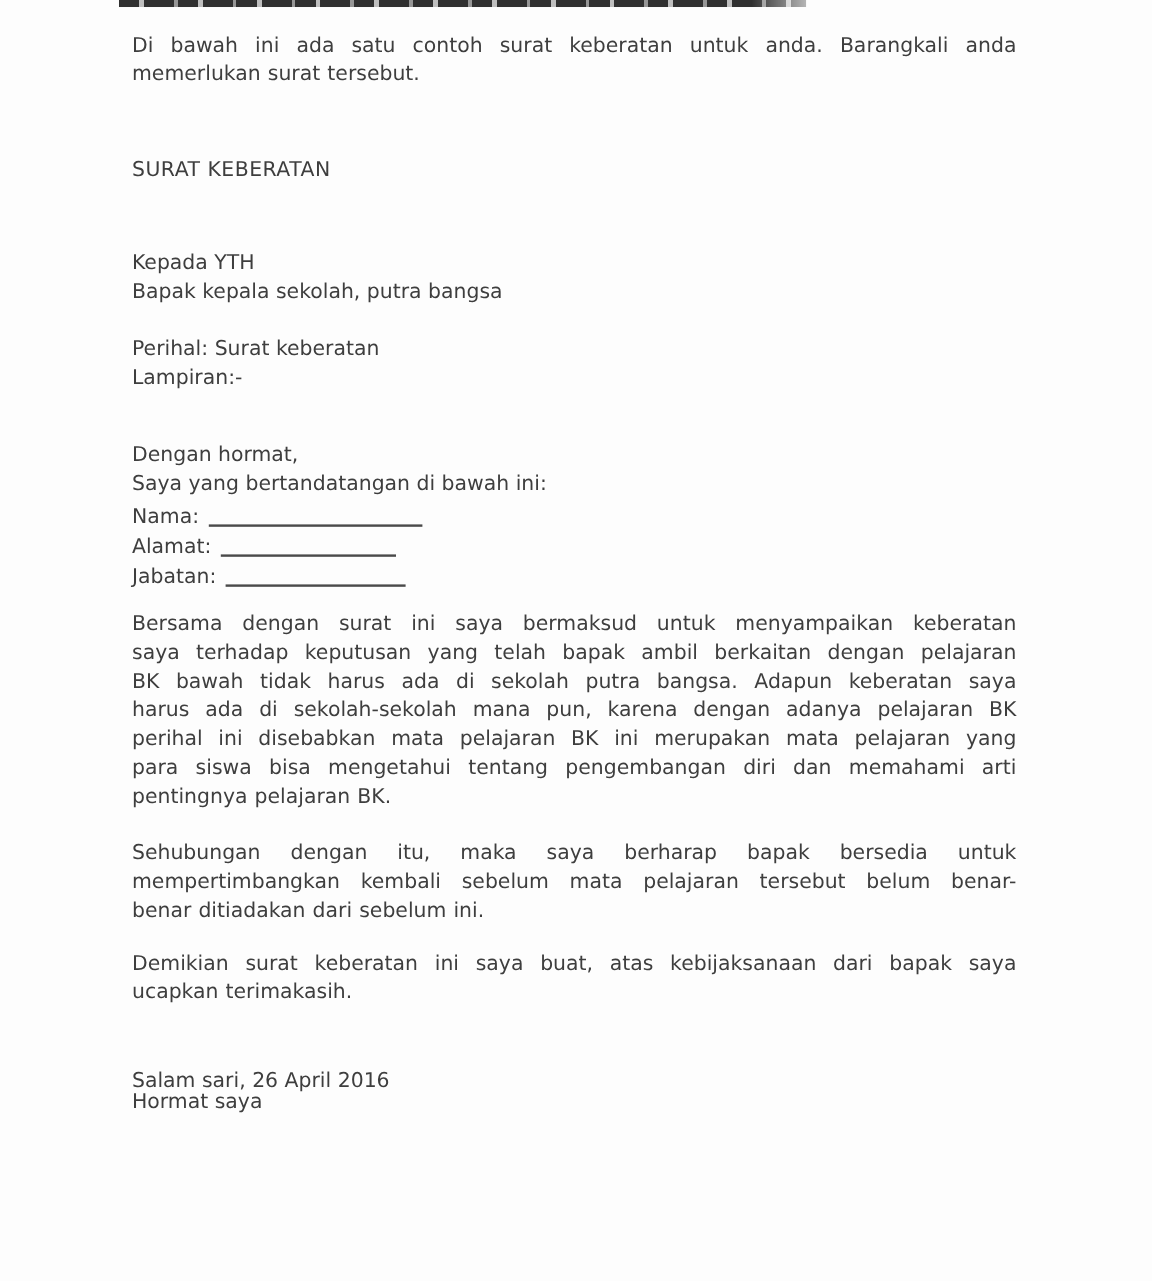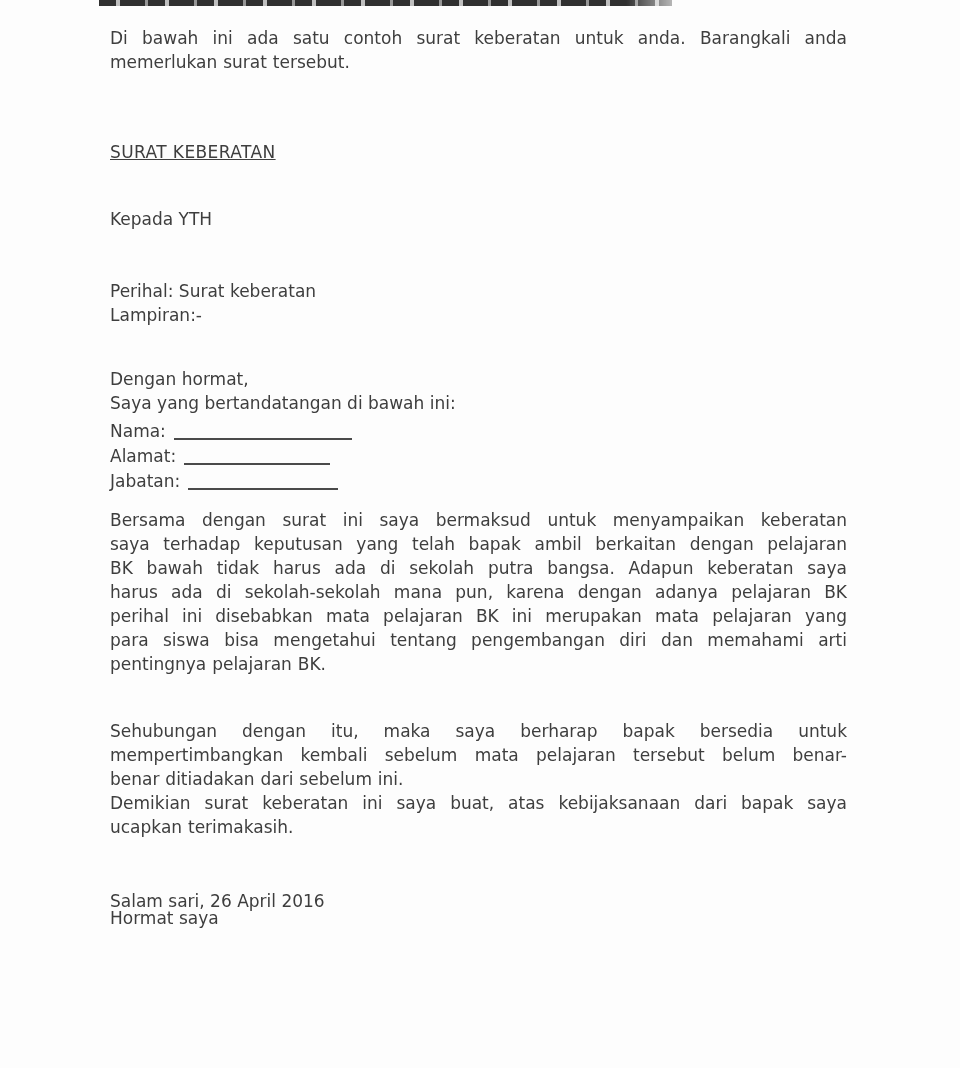--- a/index.html
+++ b/index.html
@@ -32,27 +32,27 @@
       var(--bar-color) 21px 46px, rgba(48,48,48,.50) 46px 49px);
     -webkit-mask-image:linear-gradient(90deg,#000 0 92%,rgba(0,0,0,.35) 100%);
             mask-image:linear-gradient(90deg,#000 0 92%,rgba(0,0,0,.35) 100%);
   }
   .content{
     position:absolute;left:110px;top:0;
     width:737px;height:1068px;
   }
   .block{position:absolute;left:0;right:0;}
   #intro{top:26px;}
-  #title{top:140px;letter-spacing:.4px;text-decoration:underline;}
+  #title{top:130px;letter-spacing:.4px;}
   #recipient{top:207px;}
   #meta{top:279px;}
   #opening{top:367px;}
   #fields{top:419px;}
   #body1{top:508px;}
-  #body2{top:699px;margin-top:20px;}
+  #body2{top:699px;}
   #body3{top:791px;}
   #dateline{top:889px;}
   #signoff{top:906px;}
 
   .jline{text-align:justify;text-align-last:justify;word-spacing:.5px;}
   .jline.lastline{text-align-last:left;}
 
   .field-row{height:25px;line-height:25px;white-space:nowrap;}
   .fline{
     display:inline-block;
@@ -76,20 +76,21 @@
 
     <div class="block" id="intro">
         <div class="jline">Di bawah ini ada satu contoh surat keberatan untuk anda. Barangkali anda</div>
         <div class="jline lastline">memerlukan surat tersebut.</div>
       </div>
 
     <div class="block" id="title">SURAT KEBERATAN</div>
 
     <div class="block" id="recipient">
       <div>Kepada YTH</div>
+      <div>Bapak kepala sekolah, putra bangsa</div>
     </div>
 
     <div class="block" id="opening">
       <div>Dengan hormat,</div>
       <div>Saya yang bertandatangan di bawah ini:</div>
     </div>
 
     <div class="block" id="meta">
       <div>Perihal: Surat keberatan</div>
       <div>Lampiran:-</div>

